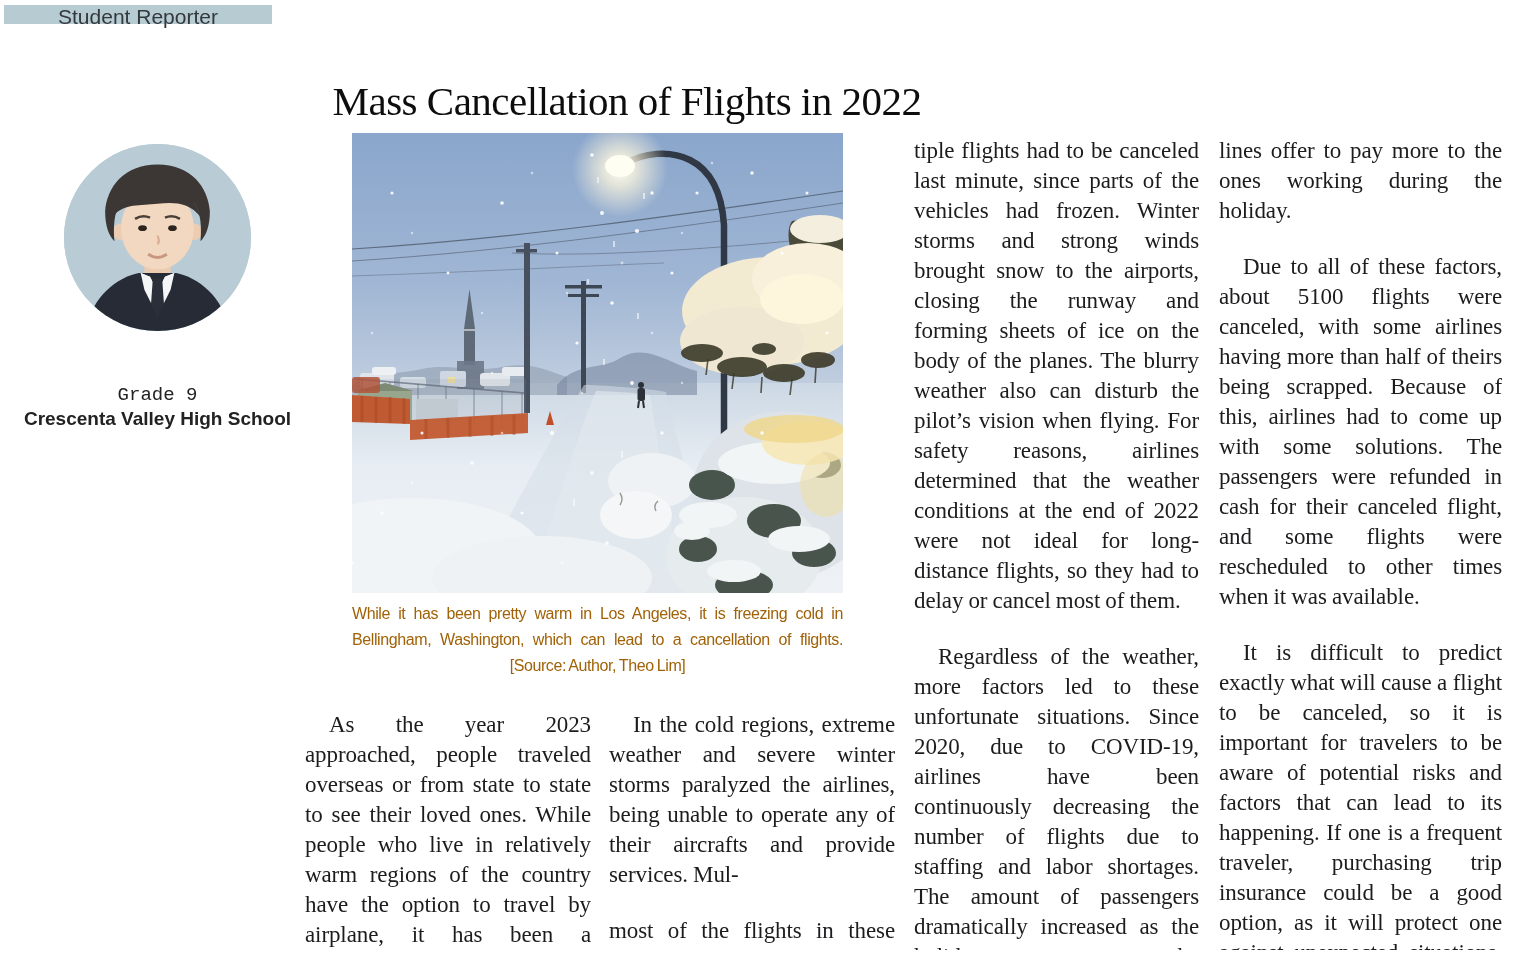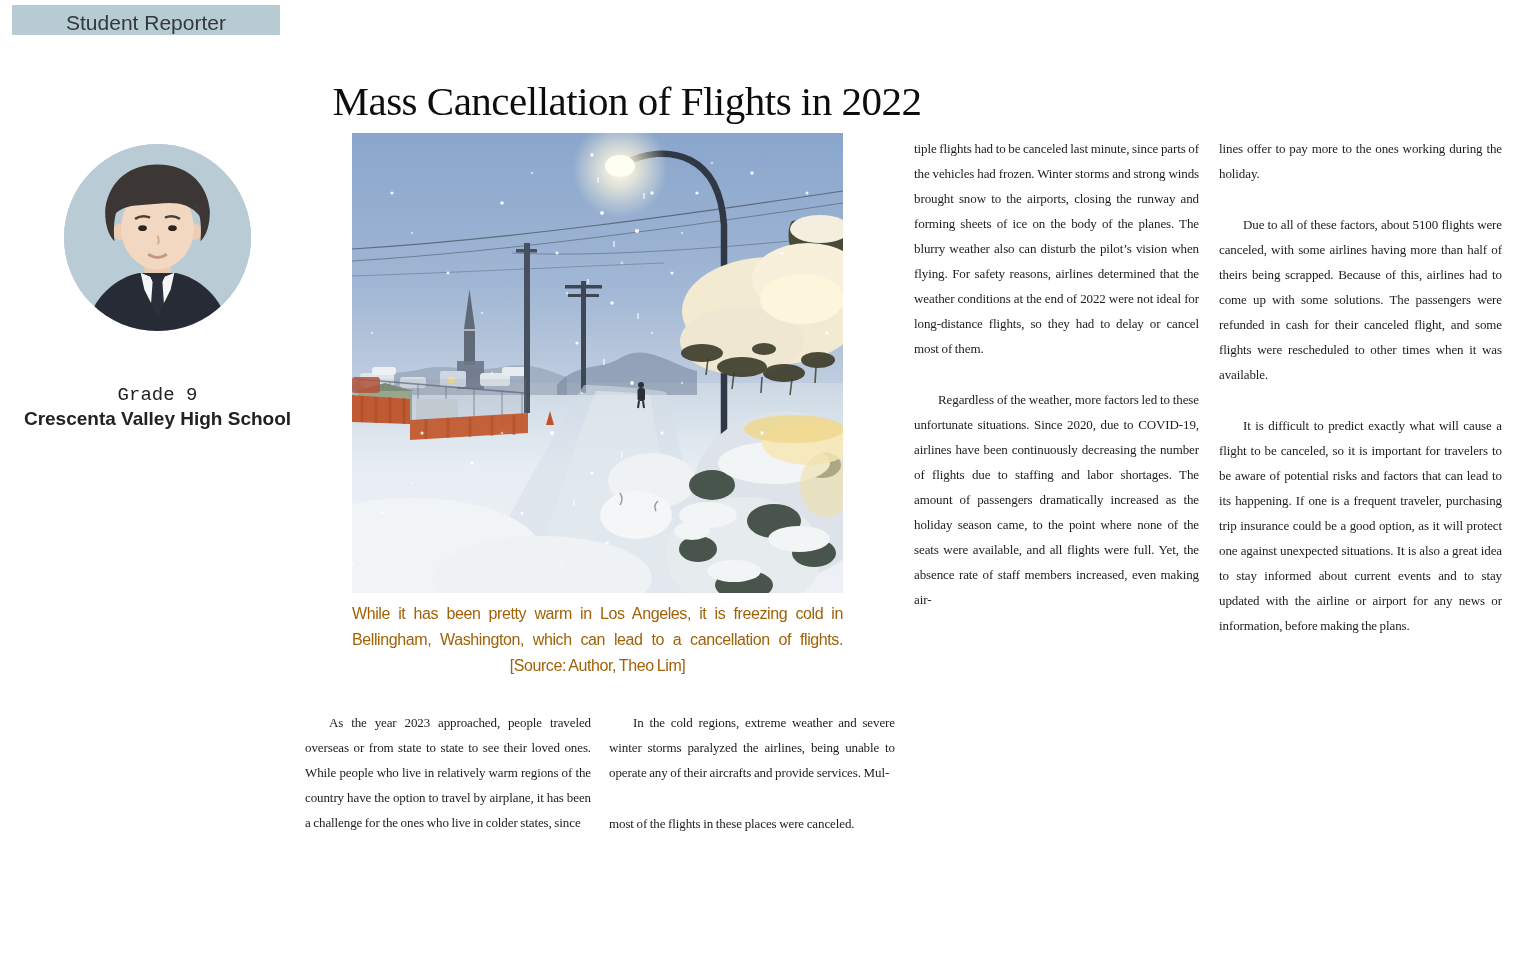--- a/index.html
+++ b/index.html
@@ -1,21 +1,21 @@
 <!DOCTYPE html>
 <html><head>
 <meta charset="utf-8">
 <style>
   html,body{margin:0;padding:0;background:#ffffff;}
   .page{position:relative;width:1514px;height:953px;background:#ffffff;overflow:hidden;
         font-family:"Liberation Serif", serif;color:#1c1c1e;}
 
   
-  .banner{position:absolute;left:12px;top:5px;width:268px;height:30px;background:#b7cbd3;
-          display:flex;align-items:flex-end;justify-content:center;
+  .banner{position:absolute;left:4px;top:5px;width:268px;height:19px;background:#b7cbd3;
+          display:flex;align-items:flex-start;justify-content:center;
           font-family:"Liberation Sans", sans-serif;font-size:21px;color:#33383c;}
 
   
   .title{position:absolute;left:303px;top:50px;width:648px;text-align:center;
          font-size:41px;font-weight:500;letter-spacing:-0.5px;color:#0d0d0d;}
 
   
   .avatar{position:absolute;left:64px;top:144px;width:187px;height:187px;border-radius:50%;
           overflow:hidden;background:#b9ccd6;}
   .avatar svg{display:block;width:100%;height:100%;}
@@ -31,21 +31,21 @@
   .photo svg{display:block;width:491px;height:460px;}
 
   
   .caption-wrap{position:absolute;left:352px;top:601px;width:491px;
                 font-family:"Liberation Sans", sans-serif;color:#a16207;
                 font-size:16px;line-height:26px;letter-spacing:-0.4px;word-spacing:-1px;}
   .caption{text-align:justify;text-align-last:justify;}
   .caption-src{text-align:center;}
 
   
-  .col{position:absolute;font-size:13px;line-height:25px;text-align:justify;
+  .col{position:absolute;font-size:23px;line-height:30px;text-align:justify;
        letter-spacing:-0.1px;word-spacing:-0.5px;overflow:hidden;}
   .col1{left:305px;top:710px;width:286px;height:242px;}
   .col2{left:609px;top:710px;width:286px;height:242px;}
   .col3{left:914px;top:136px;width:285px;height:814px;}
   .col4{left:1219px;top:136px;width:283px;height:814px;}
   .para{margin:0;}
   .para + .para{margin-top:26px;}
   .indent{text-indent:24px;}
 </style>
 </head>

